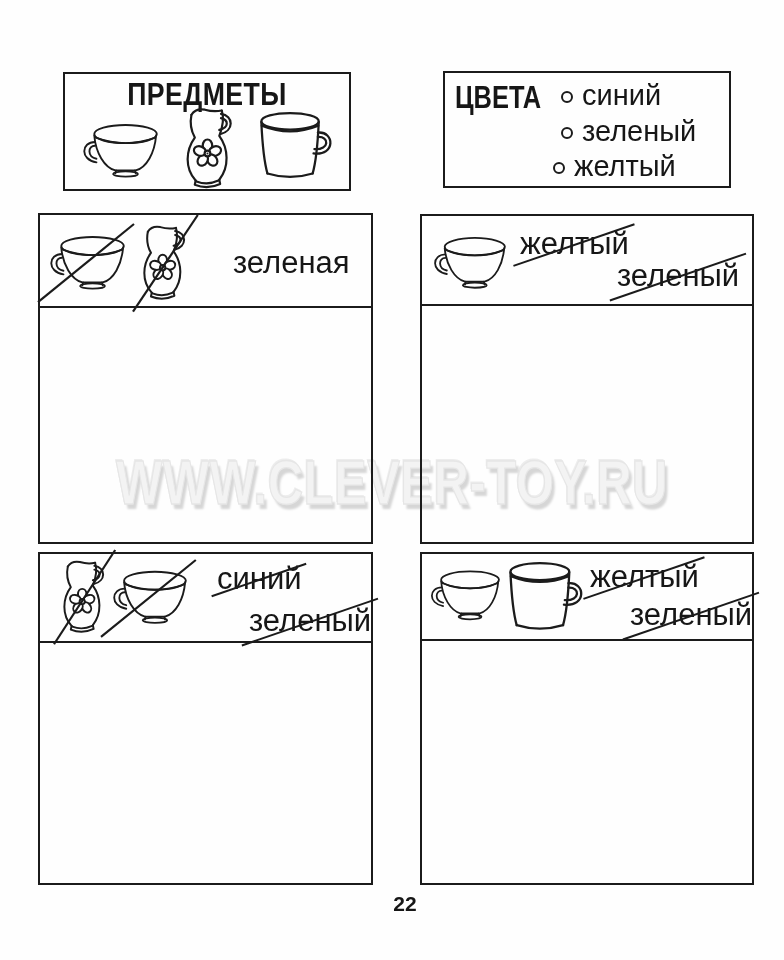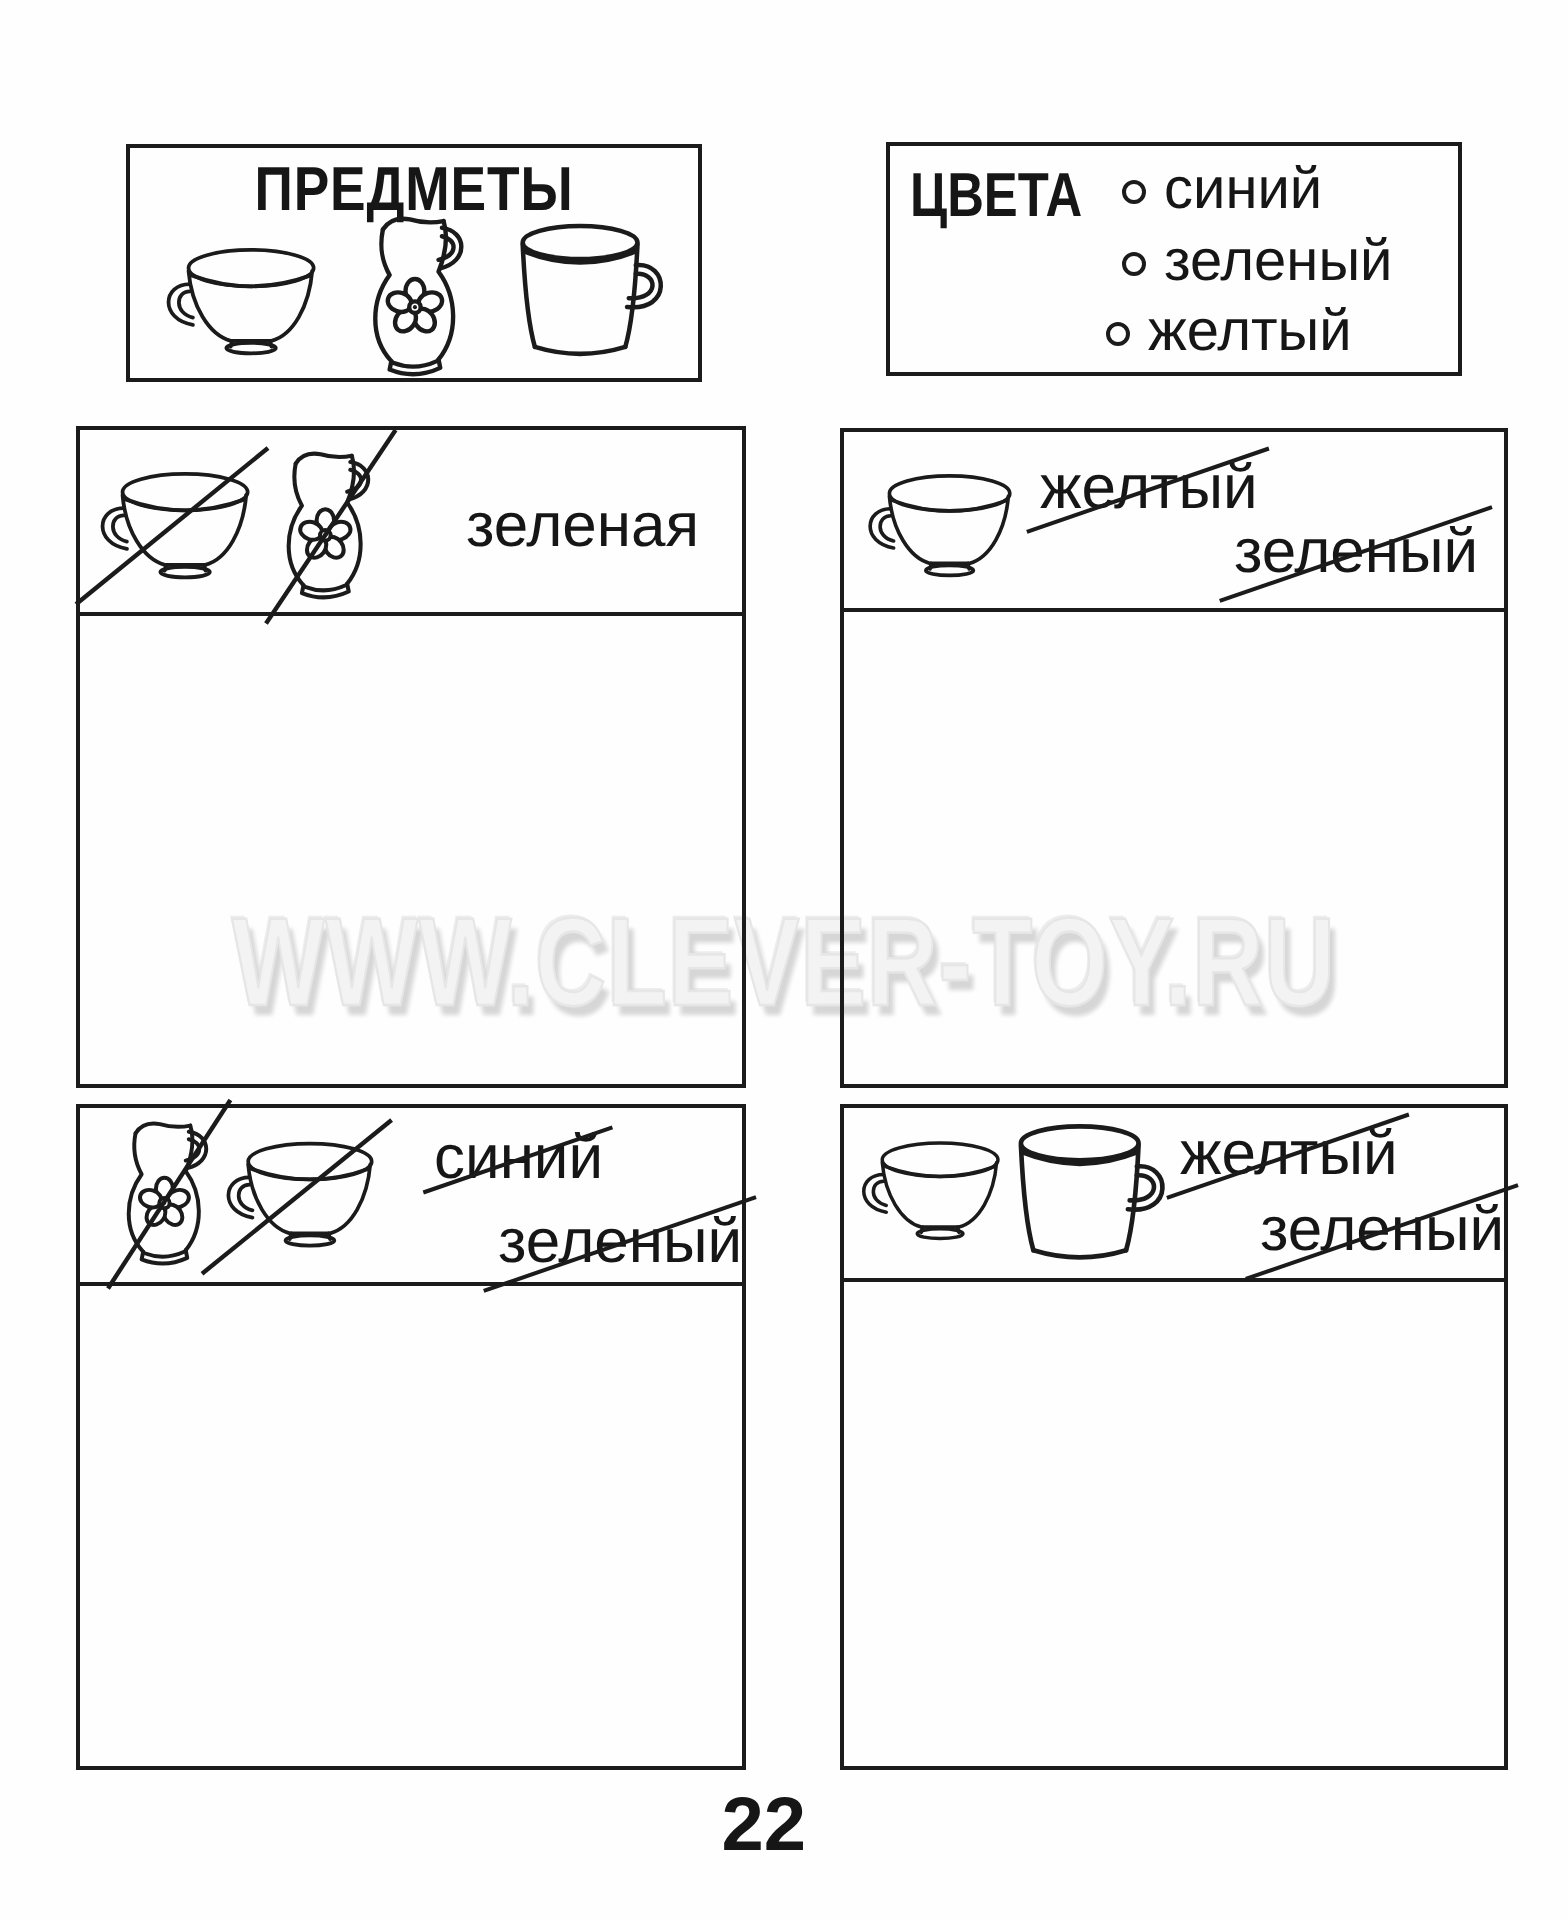--- a/index.html
+++ b/index.html
@@ -37,22 +37,22 @@
     background:#1b1b1b; transform:rotate(-19deg);
   }
 
   .watermark {
     position:absolute; top:446px; left:50%; z-index:1;
     transform:translateX(-50%) scaleY(1.28); transform-origin:center top;
     font-size:49px; font-weight:bold; letter-spacing:0.5px; white-space:nowrap;
     color:#f3f3f3; -webkit-text-stroke:1px #e6e6e6;
     text-shadow:3px 4px 2px #d6d6d6, -1px -1px 0 #ededed;
   }
-  .page-number { position:absolute; left:333px; top:892px; width:70px; text-align:right;
-    font-size:38px; font-weight:bold; }
+  .page-number { position:absolute; left:370px; top:892px; width:70px; text-align:center;
+    font-size:21px; font-weight:bold; }
 </style>
 </head>
 <body>
 
 <div class="page">
 
   <svg width="0" height="0" style="position:absolute" aria-hidden="true">
     <defs>
       <symbol id="sym-cup" viewBox="0 0 110 80">
         <path d="M22 27 C 3 27, 1 51, 24 55"></path>

